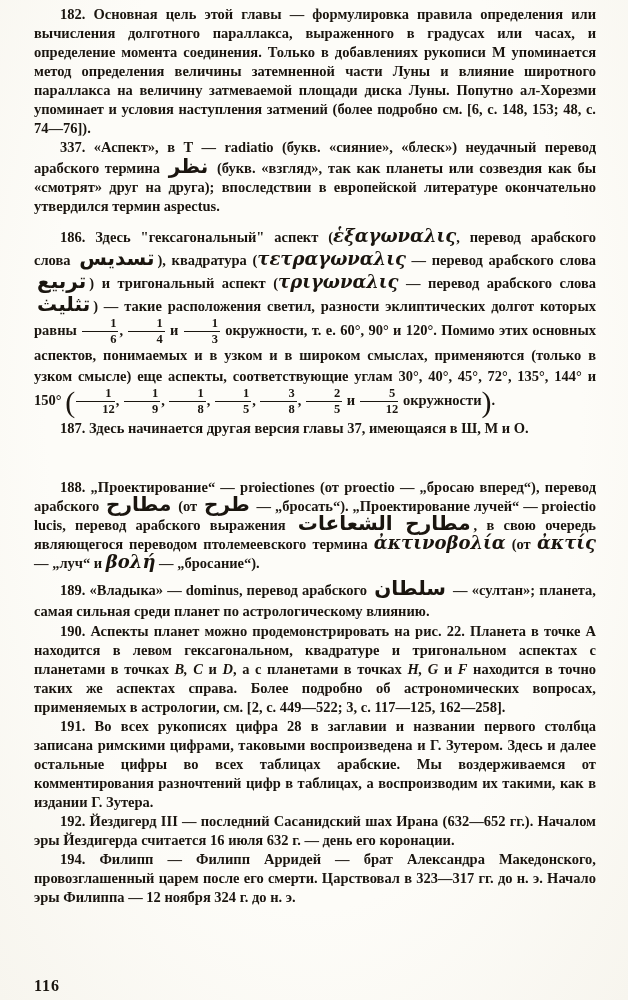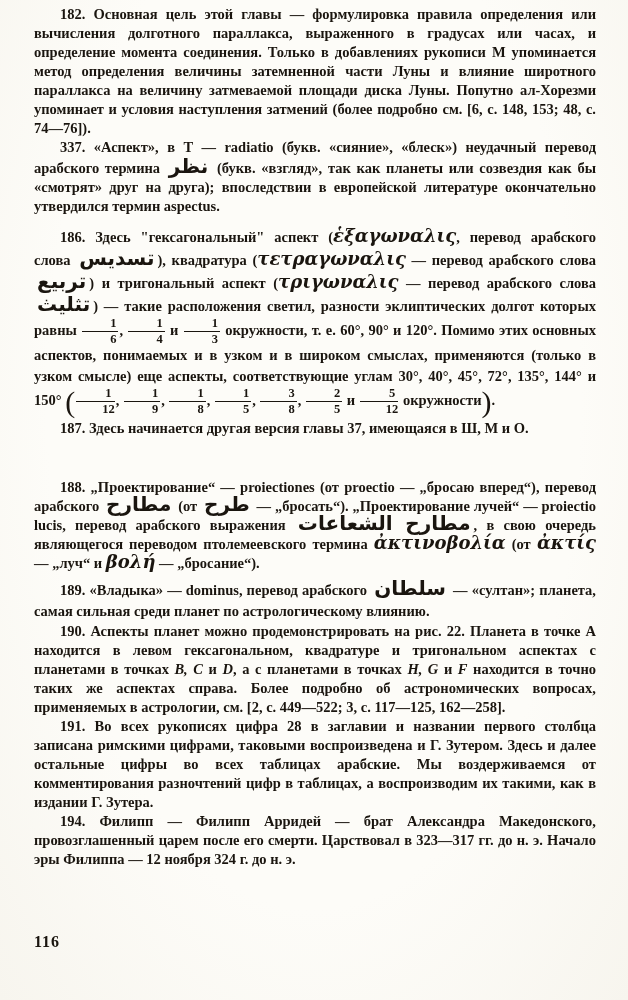--- a/index.html
+++ b/index.html
@@ -61,36 +61,37 @@
     line-height: 1.0;
     font-size: 12.5px;
     margin: 0 1px;
   }
   .frac .num { display: block; border-bottom: 1.3px solid #1a150f; padding: 0 2px 1px; }
   .frac .den { display: block; padding-top: 1px; }
 
   .page-number {
     position: absolute;
     left: 34px;
-    top: 933px;
+    top: 977px;
     font-weight: bold;
     font-size: 16px;
     color: #1a150f;
     letter-spacing: 1px;
   }
 </style>
 </head>
 <body>
 
 <div class="page">
   <div class="text-block">
       <p class="note" data-note-id="182"><span class="run-tx">182. Основная цель этой главы — формулировка правила определения или вычисления долготного параллакса, выраженного в градусах или часах, и определение момента соединения. Только в добавлениях рукописи М упоминается метод определения величины затемненной части Луны и влияние широтного параллакса на величину затмеваемой площади диска Луны. Попутно ал-Хорезми упоминает и условия наступления затмений (более подробно см. [6, с. 148, 153; 48, с. 74—76]).</span></p>
       <p class="note" data-note-id="185"><span class="run-tx">337. «Аспект», в Т — radiatio (букв. «сияние», «блеск») неудачный перевод арабского термина </span><span class="run-ar">نظر</span><span class="run-tx"> (букв. «взгляд», так как планеты или созвездия как бы «смотрят» друг на друга); впоследствии в европейской литературе окончательно утвердился термин aspectus.</span></p>
       <p class="note" data-note-id="186"><span class="run-tx">186. Здесь "гексагональный" аспект (</span><span class="run-gr">ἑξαγωναλις</span><span class="run-tx">, перевод арабского слова </span><span class="run-ar">تسديس</span><span class="run-tx">), квадратура (</span><span class="run-gr">τετραγωναλις</span><span class="run-tx"> — перевод арабского слова </span><span class="run-ar">تربيع</span><span class="run-tx">) и тригональный аспект (</span><span class="run-gr">τριγωναλις</span><span class="run-tx"> — перевод арабского слова </span><span class="run-ar">تثليث</span><span class="run-tx">) — такие расположения светил, разности эклиптических долгот которых равны </span><span class="frac"><span class="num">1</span><span class="den">6</span></span><span class="run-tx">, </span><span class="frac"><span class="num">1</span><span class="den">4</span></span><span class="run-tx"> и </span><span class="frac"><span class="num">1</span><span class="den">3</span></span><span class="run-tx"> окружности, т. е. 60°, 90° и 120°. Помимо этих основных аспектов, понимаемых и в узком и в широком смыслах, применяются (только в узком смысле) еще аспекты, соответствующие углам 30°, 40°, 45°, 72°, 135°, 144° и 150° </span><span class="run-bp">(</span><span class="frac"><span class="num">1</span><span class="den">12</span></span><span class="run-tx">, </span><span class="frac"><span class="num">1</span><span class="den">9</span></span><span class="run-tx">, </span><span class="frac"><span class="num">1</span><span class="den">8</span></span><span class="run-tx">, </span><span class="frac"><span class="num">1</span><span class="den">5</span></span><span class="run-tx">, </span><span class="frac"><span class="num">3</span><span class="den">8</span></span><span class="run-tx">, </span><span class="frac"><span class="num">2</span><span class="den">5</span></span><span class="run-tx"> и </span><span class="frac"><span class="num">5</span><span class="den">12</span></span><span class="run-tx"> окружности</span><span class="run-bp">)</span><span class="run-tx">.</span></p>
       <p class="note" data-note-id="187"><span class="run-tx">187. Здесь начинается другая версия главы 37, имеющаяся в Ш, М и О.</span></p>
       <p class="note" data-note-id="188"><span class="run-tx">188. „Проектирование“ — proiectiones (от proectio — „бросаю вперед“), перевод арабского </span><span class="run-ar">مطارح</span><span class="run-tx"> (от </span><span class="run-ar">طرح</span><span class="run-tx"> — „бросать“). „Проектирование лучей“ — proiectio lucis, перевод арабского выражения </span><span class="run-ar">مطارح الشعاعات</span><span class="run-tx">, в свою очередь являющегося переводом птолемеевского термина </span><span class="run-gr">ἀκτινοβολία</span><span class="run-tx"> (от </span><span class="run-gr">ἀκτίς</span><span class="run-tx"> — „луч“ и </span><span class="run-gr">βολή</span><span class="run-tx"> — „бросание“).</span></p>
       <p class="note" data-note-id="189"><span class="run-tx">189. «Владыка» — dominus, перевод арабского </span><span class="run-ar">سلطان</span><span class="run-tx"> — «султан»; планета, самая сильная среди планет по астрологическому влиянию.</span></p>
       <p class="note" data-note-id="190"><span class="run-tx">190. Аспекты планет можно продемонстрировать на рис. 22. Планета в точке А находится в левом гексагональном, квадратуре и тригональном аспектах с планетами в точках </span><span class="run-it">B, C</span><span class="run-tx"> и </span><span class="run-it">D</span><span class="run-tx">, а с планетами в точках </span><span class="run-it">H, G</span><span class="run-tx"> и </span><span class="run-it">F</span><span class="run-tx"> находится в точно таких же аспектах справа. Более подробно об астрономических вопросах, применяемых в астрологии, см. [2, с. 449—522; 3, с. 117—125, 162—258].</span></p>
       <p class="note" data-note-id="191"><span class="run-tx">191. Во всех рукописях цифра 28 в заглавии и названии первого столбца записана римскими цифрами, таковыми воспроизведена и Г. Зутером. Здесь и далее остальные цифры во всех таблицах арабские. Мы воздерживаемся от комментирования разночтений цифр в таблицах, а воспроизводим их такими, как в издании Г. Зутера.</span></p>
+      <p class="note" data-note-id="192"><span class="run-tx">192. Йездигерд III — последний Сасанидский шах Ирана (632—652 гг.). Началом эры Йездигерда считается 16 июля 632 г. — день его коронации.</span></p>
       <p class="note" data-note-id="194"><span class="run-tx">194. Филипп — Филипп Арридей — брат Александра Македонского, провозглашенный царем после его смерти. Царствовал в 323—317 гг. до н. э. Начало эры Филиппа — 12 ноября 324 г. до н. э.</span></p>
     </div>
   <div class="page-number">116</div>
 </div>
 
 </body></html>

